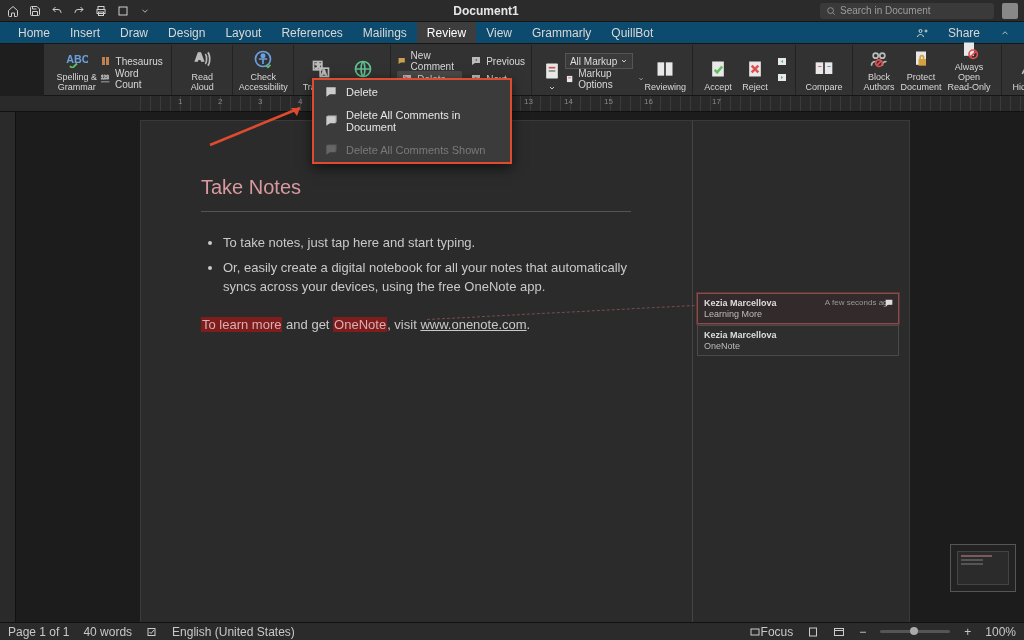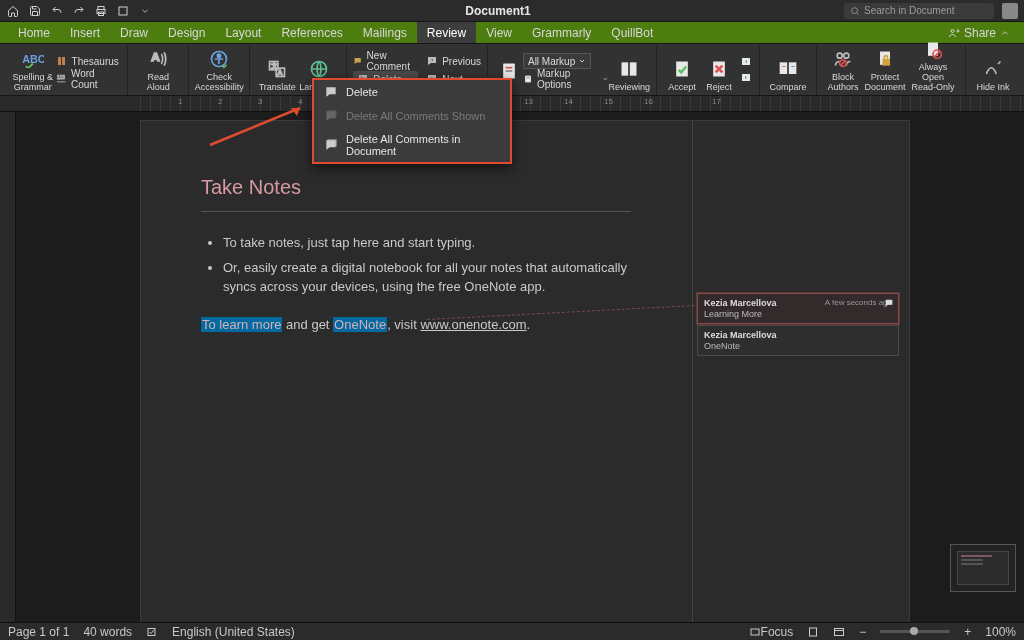--- a/index.html
+++ b/index.html
@@ -17,47 +17,48 @@
     height: 22px; background: #2b2b2b;
     display: flex; align-items: center;
     padding: 0 6px;
     border-bottom: 1px solid #161616;
   }
   .titlebar .left, .titlebar .right { display:flex; align-items:center; gap:8px; }
   .titlebar .left { flex: 0 0 auto; }
   .titlebar .center { flex: 1; text-align: center; font-size:12px; font-weight:600; color:#e6e6e6; }
   .qat-icon { width:14px; height:14px; display:inline-flex; align-items:center; justify-content:center; color:#cfcfcf; }
   .titlebar .search {
-    background:#3a3a3a; border-radius:3px; height:16px; width:150px;
+    background:#3a3a3a; border-radius:3px; height:16px; width:174px;
     display:flex; align-items:center; padding:0 6px; color:#9c9c9c; font-size:10px;
   }
   .titlebar .search svg { margin-right:4px; }
   .avatar { width:16px; height:16px; background:#888; border-radius:2px;}
   
   .tabs {
-    height:22px; background:#4d7c0f;
+    height:22px; background:#0c4a6e;
     display:flex; align-items:stretch;
     padding:0 8px;
     border-bottom:1px solid #161616;
   }
   .tab {
     padding:0 10px; display:flex; align-items:center;
     font-size:12px; color:#d8d8d8; cursor:pointer;
   }
   .tab.active { background:#3d3d3d; color:#fff; }
   .tabs .spacer { flex:1; }
-  .share { display:flex;align-items:center;gap:4px;color:#d8d8d8;font-size:12px;padding:0 6px;}
+  .share { display:flex;align-items:center;gap:20px;color:#d8d8d8;font-size:12px;padding:0 6px;}
   
   .ribbon {
     height:52px; background:#323232;
     display:flex; align-items:stretch;
     padding:1px 4px 0 4px;
     gap:0;
     border-bottom:1px solid #161616;
     position:relative;
+    margin-left:44px;
   }
   .rgroup {
     display:flex; flex-direction:row; align-items:center;
     padding:2px 6px; border-right:1px solid #222;
   }
   .rbtn-large {
     display:flex; flex-direction:column; align-items:center; justify-content:flex-end;
     width:48px; height:48px; font-size:9px; line-height:10px; text-align:center;
     color:#d8d8d8; cursor:pointer; padding-bottom:2px;
   }
@@ -116,21 +117,21 @@
   }
   .page .content {
     position:absolute; left:60px; top:55px; width:440px;
     color:#c9c9c9;
   }
   .page h2 { font-size:20px; font-weight:400; color:#d89aa0; margin-bottom:12px;}
   .page hr { border:none; border-top:1px solid #555; width:430px; margin-bottom:22px;}
   .page ul { list-style:disc; padding-left:22px; font-size:13px; line-height:1.45;}
   .page ul li { margin-bottom:6px; }
   .para2 { margin-top:20px; font-size:13px; }
-  .hl { background:#0369a1; color:#d8b0b4; padding:0 1px;}
+  .hl { background:#7f1d1d; color:#d8b0b4; padding:0 1px;}
   .uline { text-decoration:underline; }
   .comment-divider {
     position:absolute; right:216px; top:0; bottom:0; width:1px; background:#444;
   }
   .comment-pane {
     position:absolute; right:0; top:0; width:216px; bottom:0;
   }
   .comment-card {
     position:absolute; left:4px; right:10px;
     background:#2e2e2e; border:1px solid #4a4a4a;
@@ -517,33 +518,33 @@
   <span class="num" style="left:712px">17</span>
 </div>
 
 <div class="delete-menu">
   <div class="mi">
     <svg width="14" height="14" viewBox="0 0 24 24" fill="#ccc">
         <path d="M4 4h16v12H10l-6 4z"></path>
       </svg>
     <span>Delete</span>
   </div>
+  <div class="mi">
+    <svg width="14" height="14" viewBox="0 0 24 24" fill="#ccc">
+        <path d="M4 4h16v12H10l-6 4z"></path>
+        <path d="M6 2h16v12H12l-6 4z" opacity="0.6"></path>
+      </svg>
+    <span>Delete All Comments in Document</span>
+  </div>
   <div class="mi disabled">
     <svg width="14" height="14" viewBox="0 0 24 24" fill="#666">
         <path d="M4 4h16v12H10l-6 4z"></path>
         <path d="M6 2h16v12H12l-6 4z" opacity="0.5"></path>
       </svg>
     <span>Delete All Comments Shown</span>
-  </div>
-  <div class="mi">
-    <svg width="14" height="14" viewBox="0 0 24 24" fill="#ccc">
-        <path d="M4 4h16v12H10l-6 4z"></path>
-        <path d="M6 2h16v12H12l-6 4z" opacity="0.6"></path>
-      </svg>
-    <span>Delete All Comments in Document</span>
   </div>
 </div>
 
 <svg class="arrow" viewBox="0 0 110 50">
   <line x1="5" y1="45" x2="95" y2="8" stroke="#e04b2f" stroke-width="2.5"></line>
   <polygon points="95,8 86,8 92,16" fill="#e04b2f"></polygon>
 </svg>
 
 <div class="workspace">
   <div class="vruler"></div>

